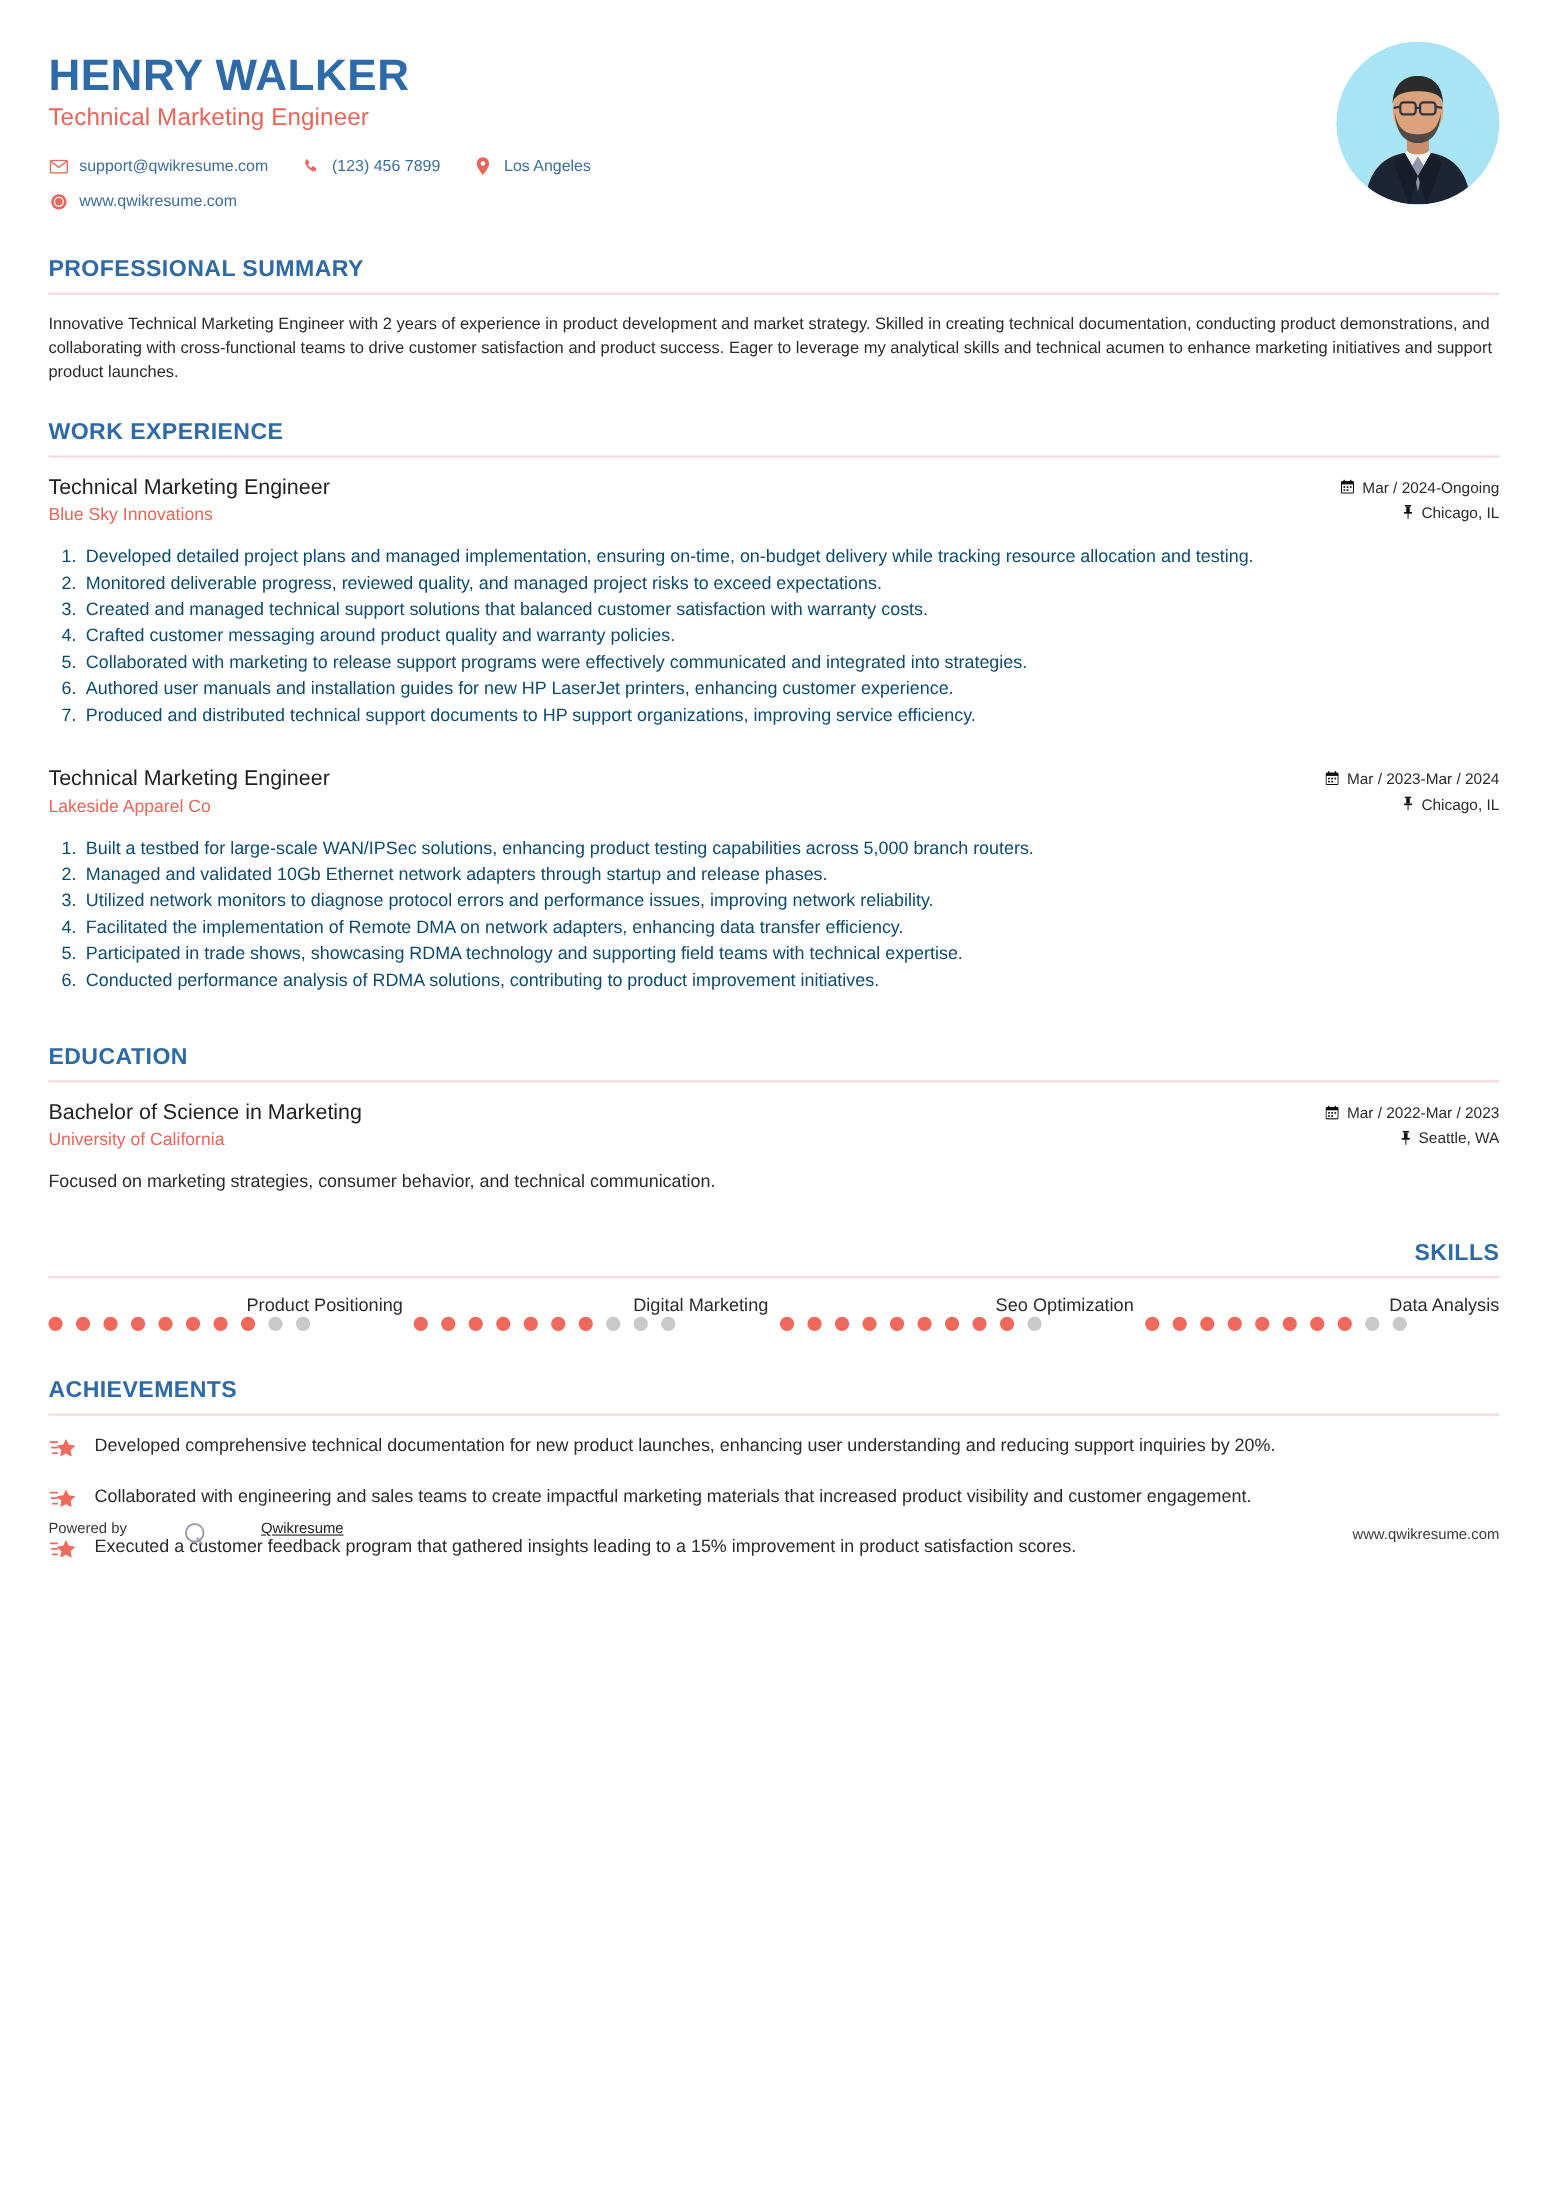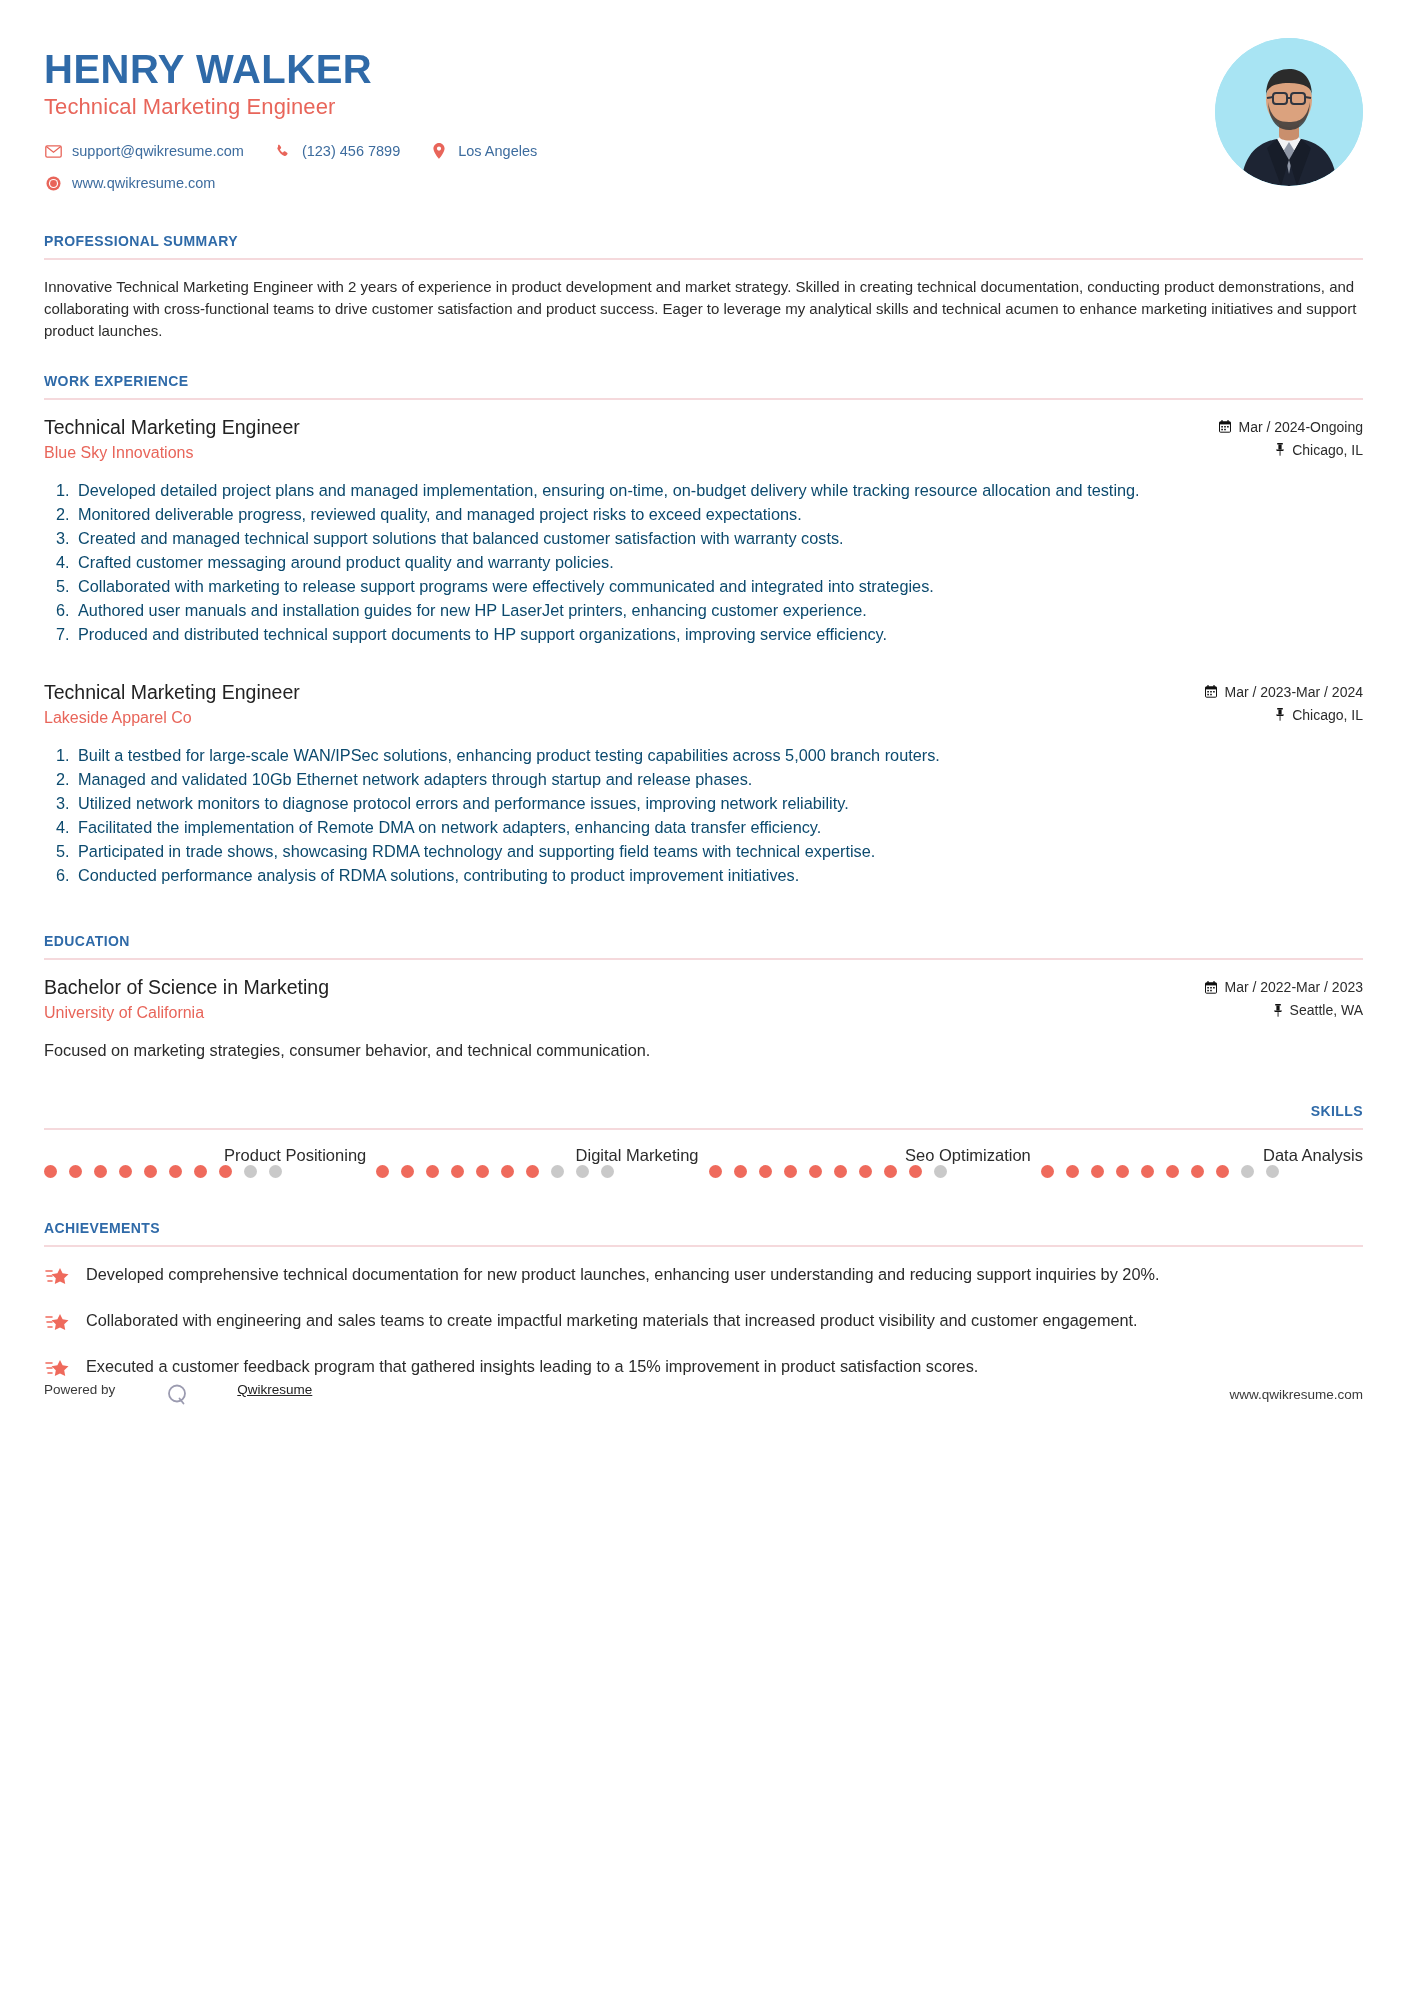--- a/index.html
+++ b/index.html
@@ -78,21 +78,21 @@
     height: 148px;
     border-radius: 50%;
     overflow: hidden;
     background: #a6e3f2;
   }
   .avatar svg { display: block; width: 148px; height: 148px; }
 
   
   .section { margin-top: 30px; }
   .section-title {
-    font-size: 14px;
+    font-size: 21px;
     font-weight: bold;
     color: #2f6aa8;
     letter-spacing: 0.4px;
     margin: 0 0 9px 0;
   }
   .rule {
     height: 2px;
     background: #f5d9dc;
     width: 100%;
     margin-bottom: 16px;

